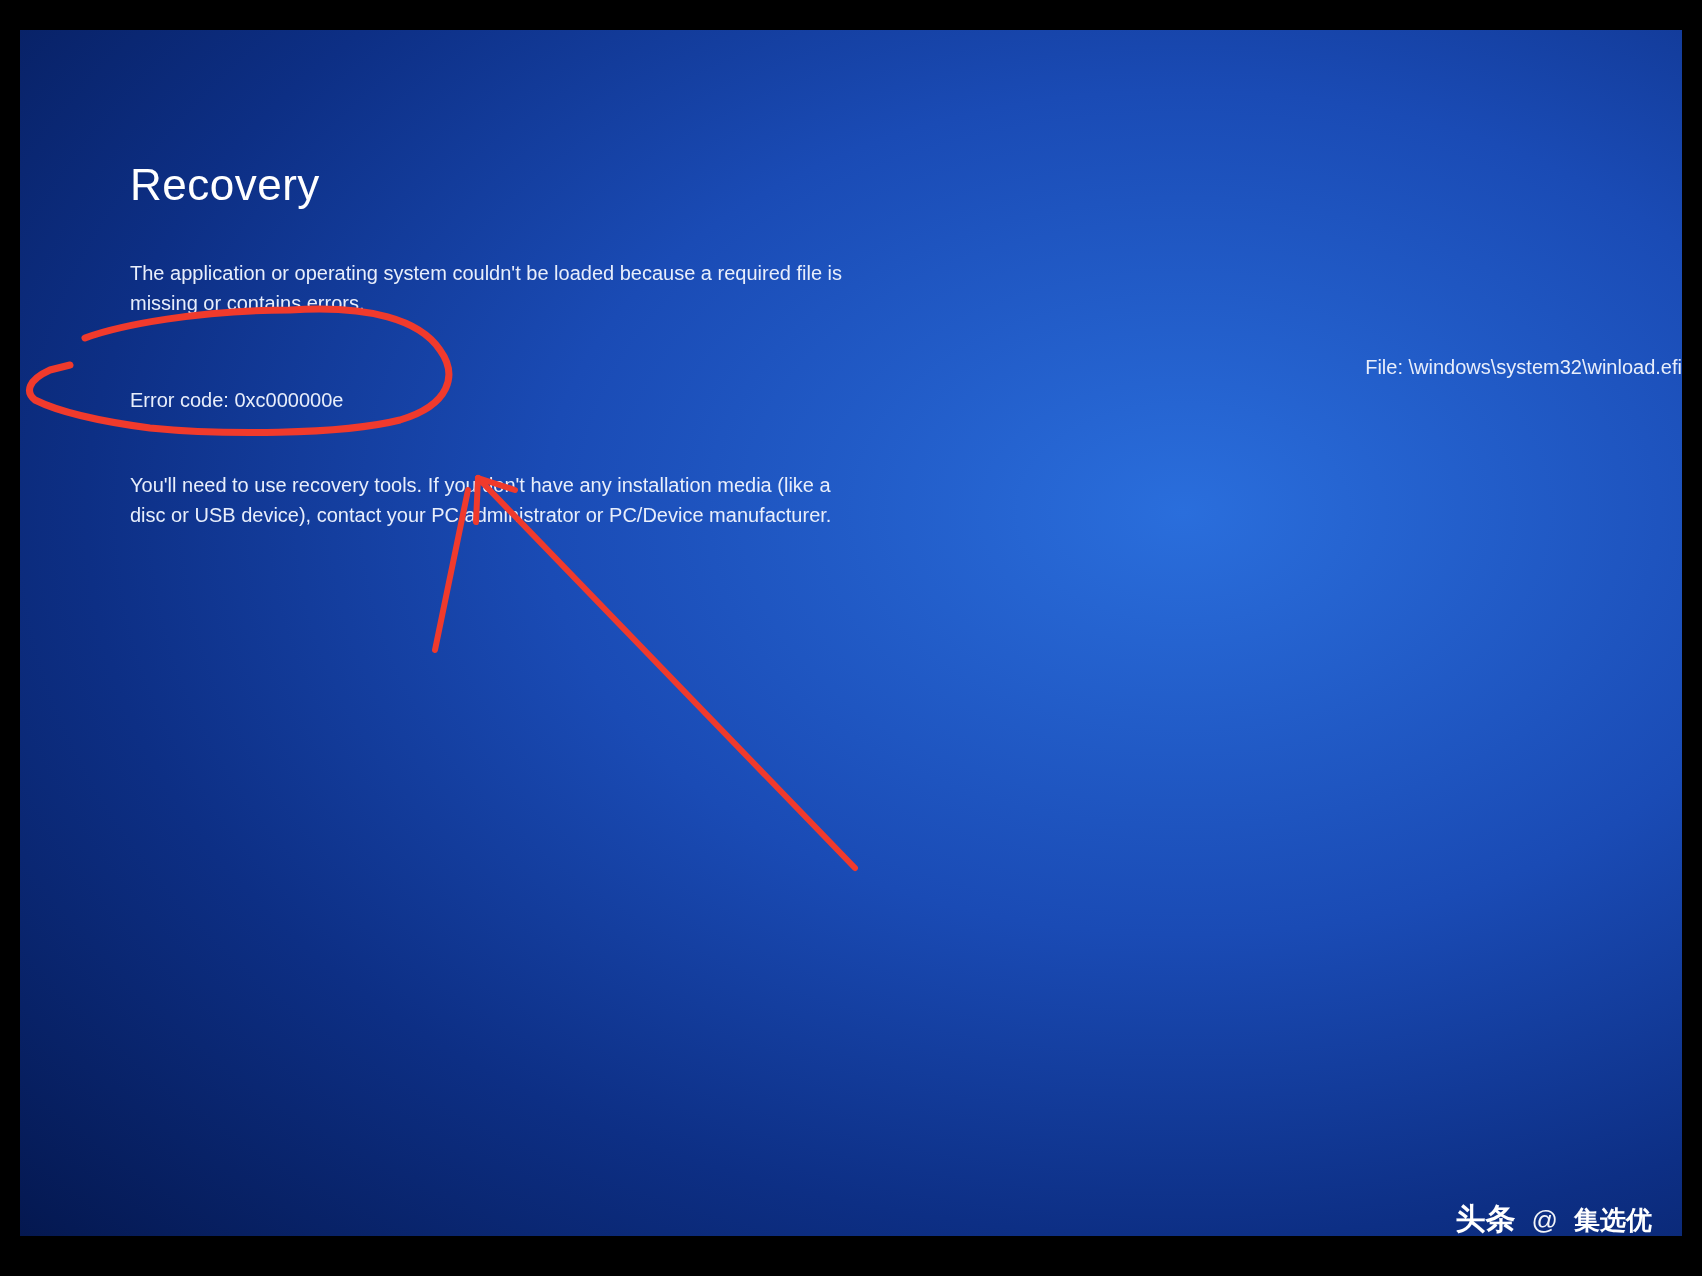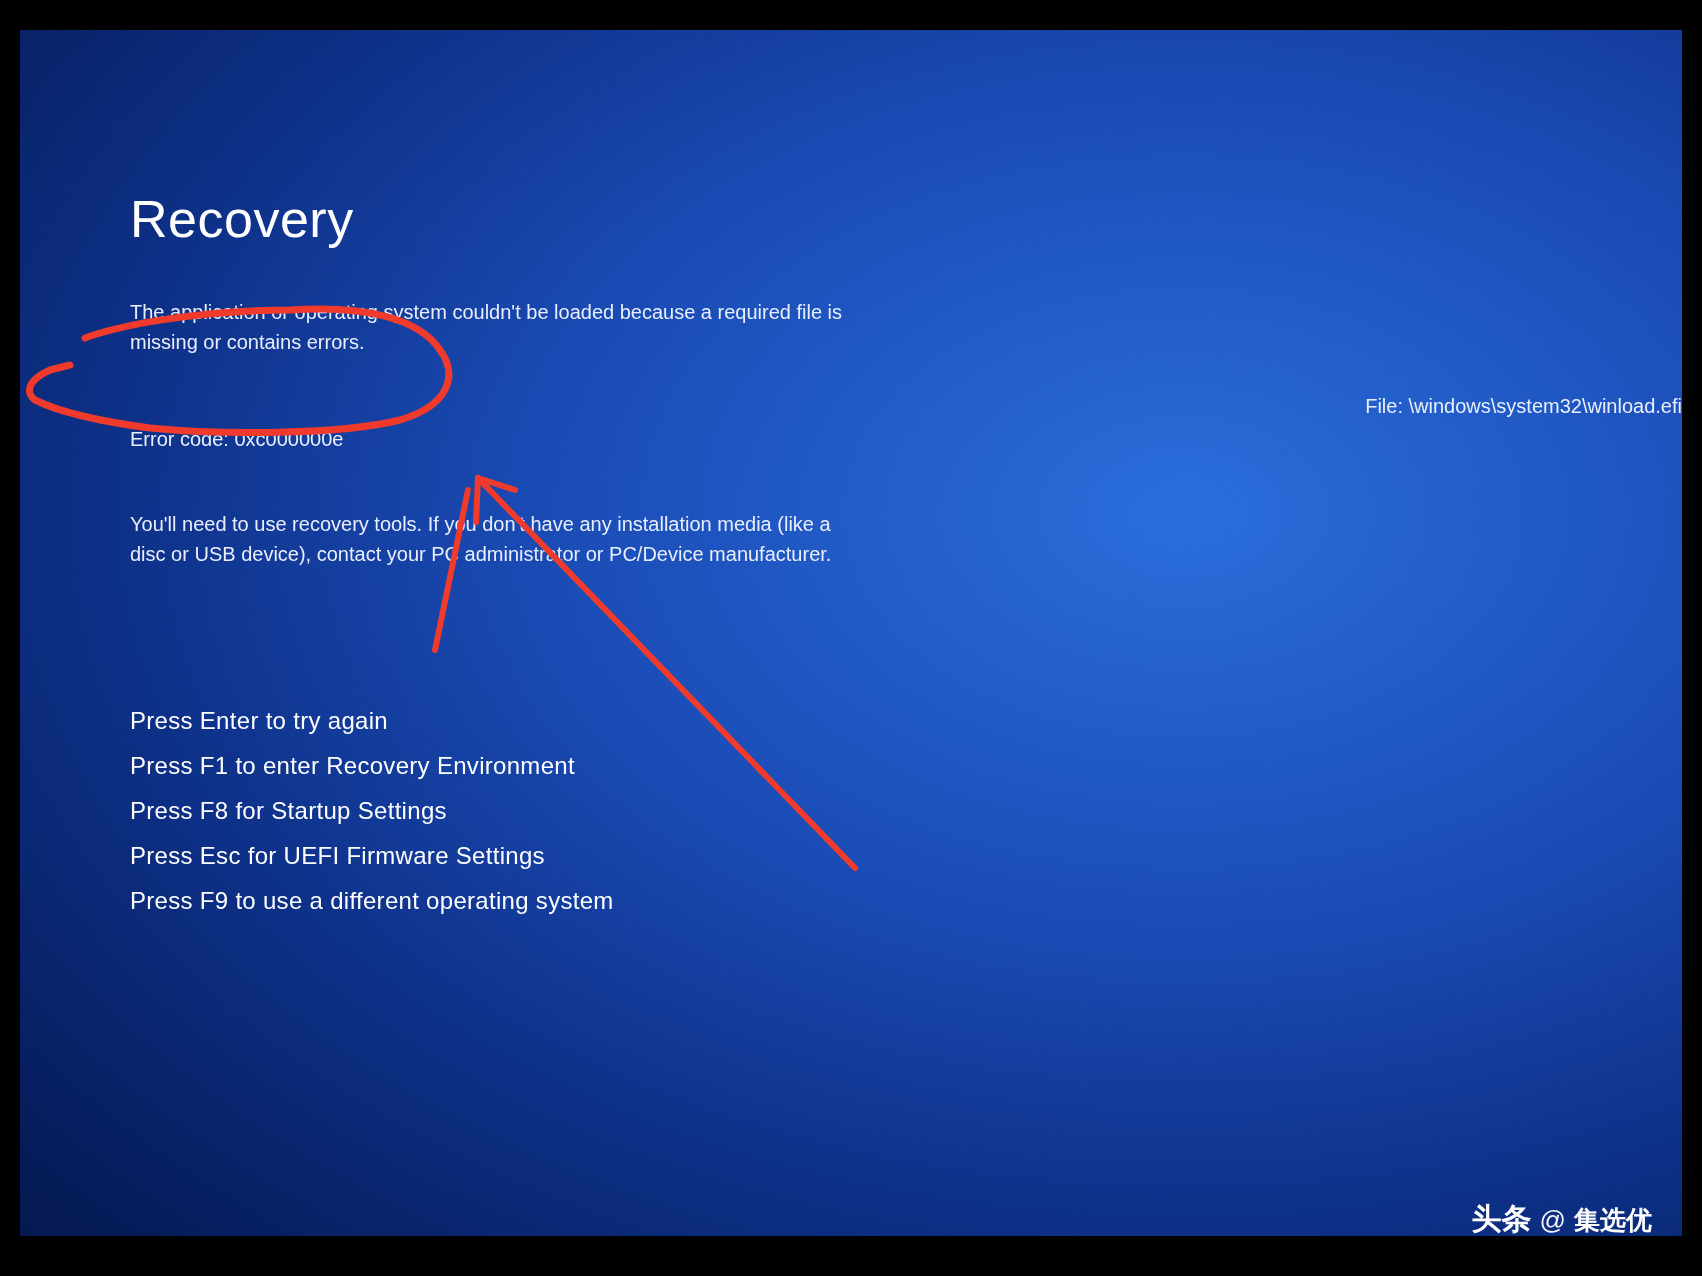--- a/index.html
+++ b/index.html
@@ -34,25 +34,24 @@
       width: 100%;
       height: 100%;
       background: radial-gradient(ellipse 110% 100% at 70% 40%, #2a6edc 0%, #1a4bb5 35%, #0d2f85 60%, #051a55 85%, #020d35 100%);
       position: relative;
       color: #ffffff;
       padding: 130px 0 0 110px;
       font-weight: 300;
     }
     
     .title {
-      font-size: 52px;
+      font-size: 44px;
       font-weight: 300;
       margin-bottom: 48px;
       letter-spacing: 0.5px;
-      margin-top: 29px;
     }
     
     .subtitle {
       font-size: 28px;
       font-weight: 300;
       margin-bottom: 32px;
       letter-spacing: 0.3px;
     }
     
     .description {
@@ -108,21 +107,21 @@
     
     .watermark {
       position: absolute;
       bottom: 36px;
       right: 50px;
       color: #fff;
       font-size: 30px;
       font-weight: 600;
       display: flex;
       align-items: baseline;
-      gap: 8px;
+      gap: 16px;
       font-family: "PingFang SC", "Microsoft YaHei", sans-serif;
     }
     
     .watermark .at {
       font-size: 26px;
       font-weight: 400;
       opacity: 0.95;
     }
     
     .watermark .author {
@@ -144,27 +143,20 @@
     <div class="file-line">
       <span>File: </span><span>\windows\system32\winload.efi</span>
     </div>
 
     <div class="error-line">
       <span>Error code: </span><span>0xc000000e</span>
     </div>
 
     <div class="recovery-info">You'll need to use recovery tools. If you don't have any installation media (like a disc or USB device), contact your PC administrator or PC/Device manufacturer.</div>
 
-    <div class="options">
-      <div>Press Enter to try again</div>
-      <div>Press F1 to enter Recovery Environment</div>
-      <div>Press F8 for Startup Settings</div>
-      <div>Press Esc for UEFI Firmware Settings</div>
-      <div>Press F9 to use a different operating system</div>
-    </div>
 
     <svg class="annotation-svg" width="1660" height="1200" viewBox="0 0 1660 1200">
 
       <path d="M 270 280 
                C 350 275, 400 290, 420 320
                C 438 345, 430 375, 380 390
                C 320 405, 200 405, 130 398
                C 70 390, 35 380, 15 370
                C 5 362, 8 350, 30 340
                L 50 335

